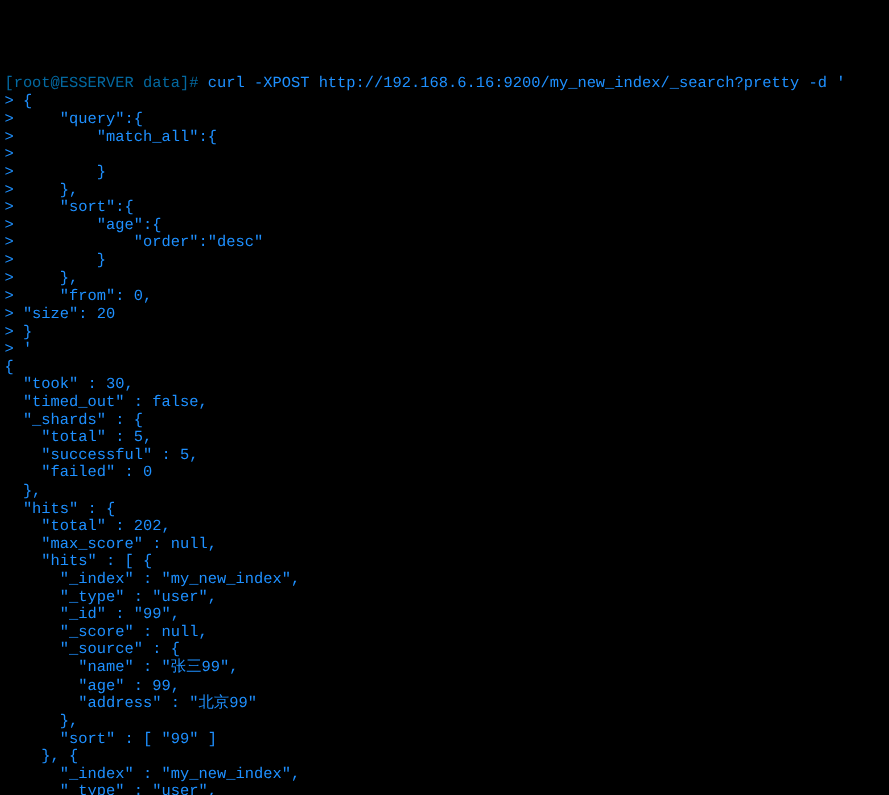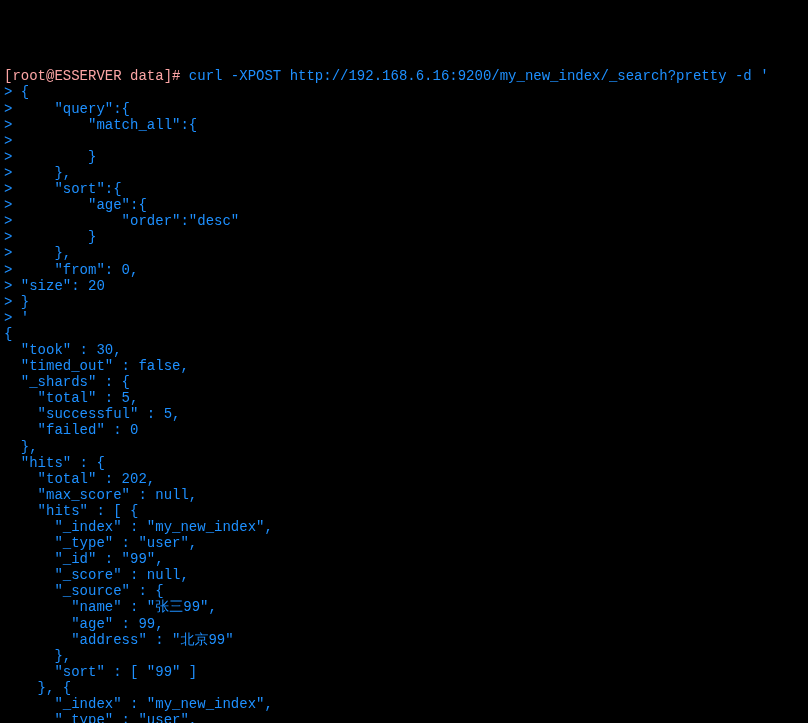--- a/index.html
+++ b/index.html
@@ -13,21 +13,21 @@
       font-family: 'Consolas', 'Monaco', 'Courier New', monospace;
       font-size: 14px;
       line-height: 1.15;
       padding: 4px;
       white-space: pre;
       width: 808px;
       height: 723px;
       overflow: hidden;
     }
     .prompt-prefix {
-      color: #fca5a5;
+      color: #0369a1;
       text-align: right;
     }
     .terminal-line {
       display: block;
     }
   </style>
 </head>
 <body>
 
 

